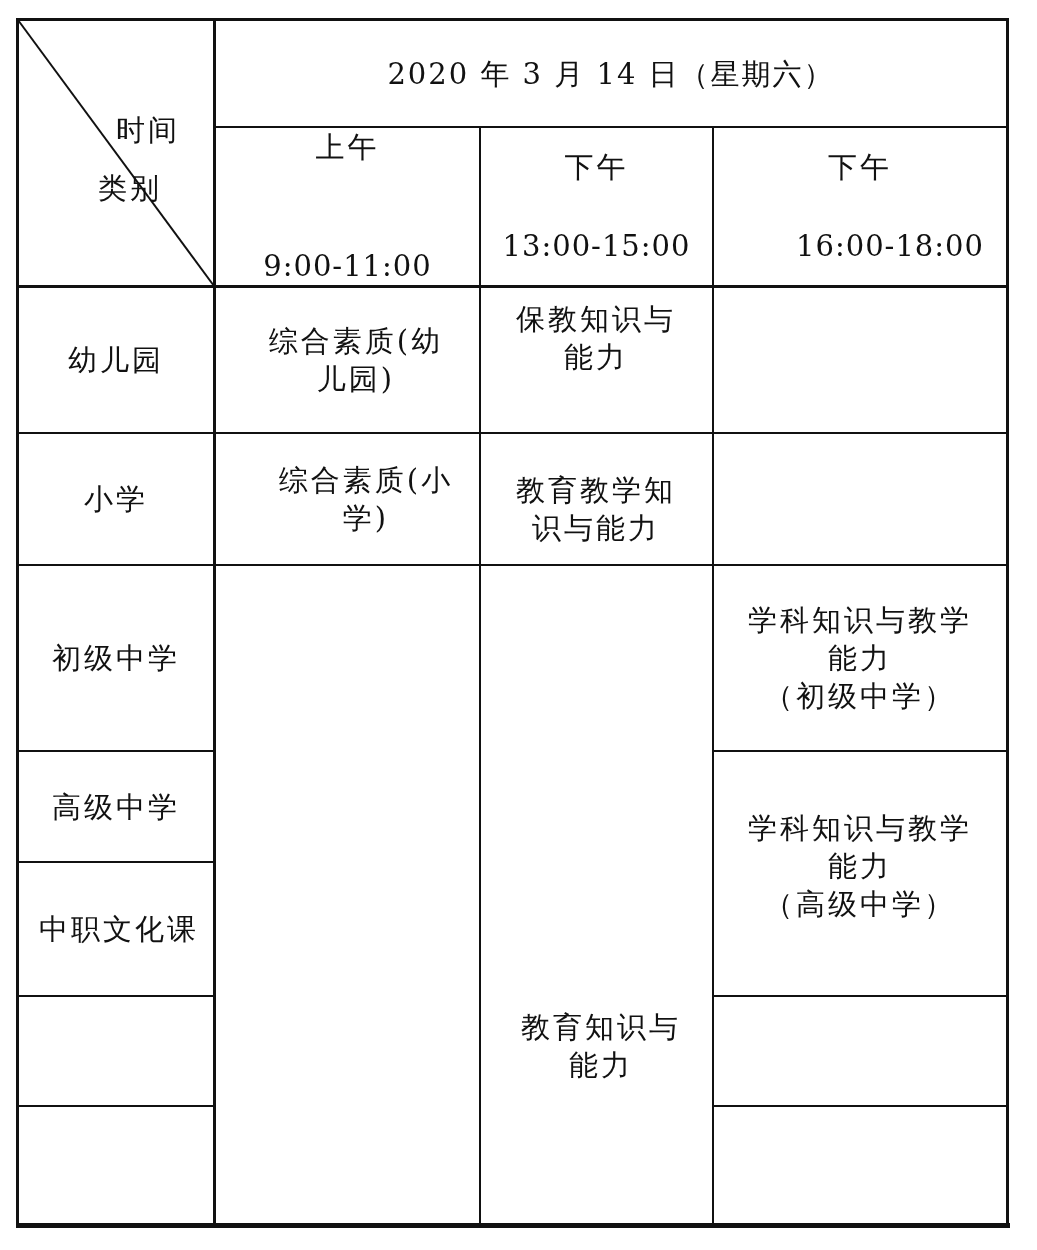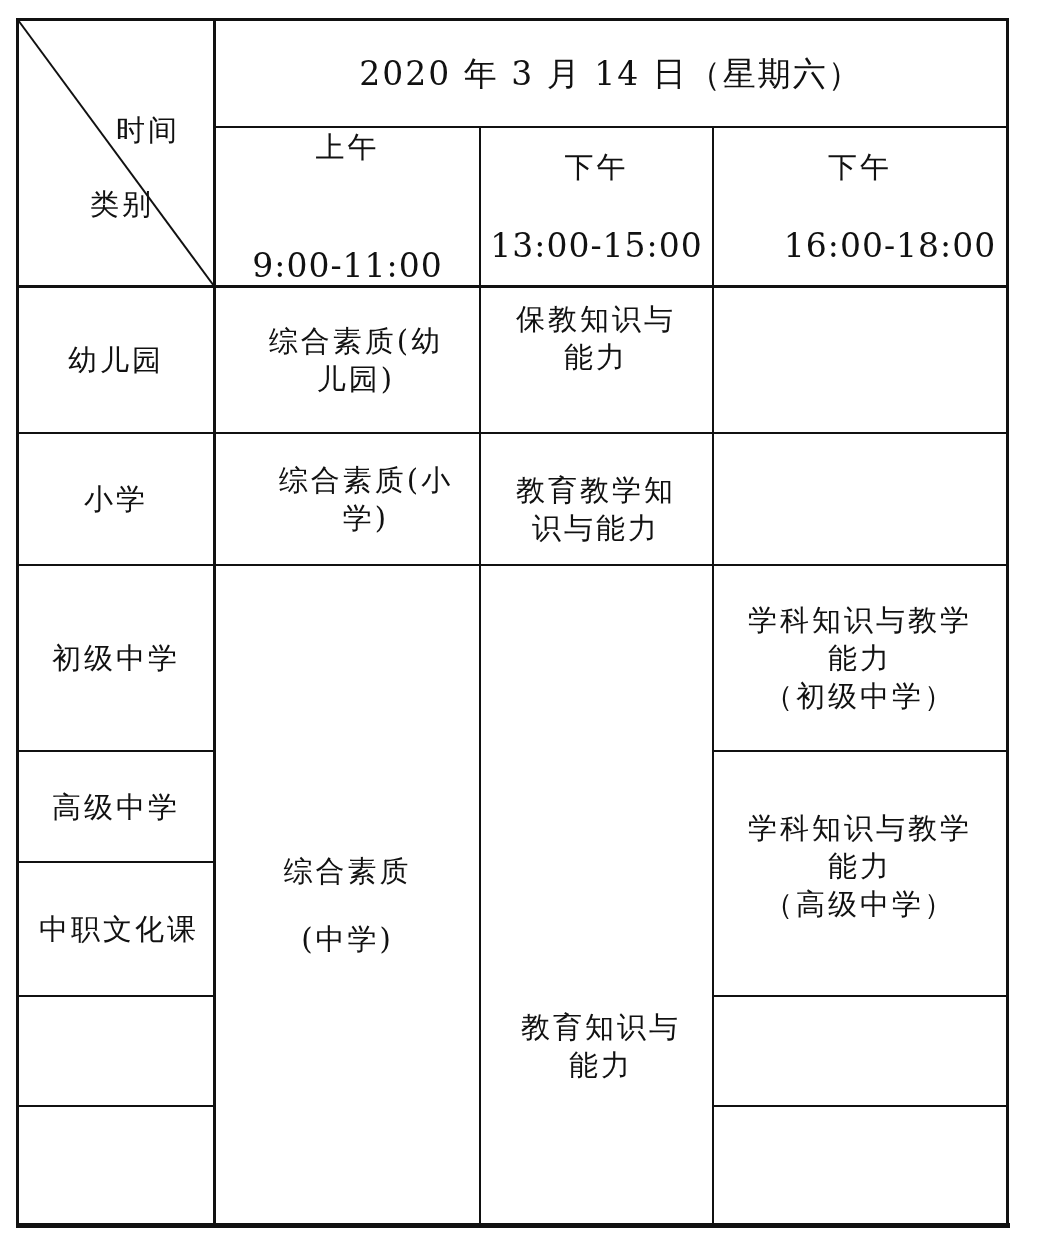--- a/index.html
+++ b/index.html
@@ -3,21 +3,21 @@
 <meta charset="utf-8">
 <style>
   html, body { margin:0; padding:0; background:#ffffff; }
   body { width:1037px; height:1250px; position:relative; overflow:hidden;
          font-family:"DejaVu Serif","Liberation Serif",serif; color:#111; }
   .tbl { position:absolute; left:16px; top:18px; width:992px; height:1210px; }
   .line { position:absolute; background:#111; }
   .cell { position:absolute; display:flex; align-items:center; justify-content:center;
           text-align:center; font-size:29px; line-height:38px; letter-spacing:3px; }
   .cell span { display:block; }
-  .num { font-family:"DejaVu Serif","Liberation Serif",serif; letter-spacing:1px; font-size:33px; }
+  .num { font-family:"DejaVu Serif","Liberation Serif",serif; letter-spacing:1px; font-size:29px; }
 </style>
 </head>
 <body>
 
 <div class="tbl">
 
   <div class="line" style="left:0;top:0;width:992px;height:3px"></div>
   <div class="line" style="left:0;top:1205px;width:994px;height:5px"></div>
   <div class="line" style="left:0;top:0;width:3px;height:1210px"></div>
   <div class="line" style="left:990px;top:0;width:3px;height:1210px"></div>
@@ -37,21 +37,21 @@
   <div class="line" style="left:697px;top:977px;width:294px;height:2px"></div>
   <div class="line" style="left:0;top:1087px;width:198px;height:2px"></div>
   <div class="line" style="left:697px;top:1087px;width:294px;height:2px"></div>
 
   <svg style="position:absolute;left:0;top:0" width="200" height="270">
     <line x1="2" y1="2" x2="198" y2="268" stroke="#111" stroke-width="2"></line>
   </svg>
   <div class="cell" style="left:100px;top:92px;width:80px;height:40px;justify-content:flex-start">
       <span>时间</span>
     </div>
-  <div class="cell" style="left:66px;top:166px;width:80px;height:40px;justify-content:center">
+  <div class="cell" style="left:66px;top:150px;width:80px;height:40px;justify-content:flex-end">
       <span>类别</span>
     </div>
 
   <div class="cell num" style="left:200px;top:3px;width:790px;height:105px;letter-spacing:2px">
       <span>2020 年 3 月 14 日（星期六）</span>
     </div>
 
   <div class="cell" style="left:200px;top:110px;width:263px;height:157px;flex-direction:column;justify-content:space-between">
     <span>上午</span>
     <span class="num">9:00-11:00</span>
@@ -88,24 +88,20 @@
       <span>保教知识与能力</span>
     </div>
 
   <div class="cell" style="left:250px;top:416px;width:200px;height:130px">
       <span>综合素质(小学)</span>
     </div>
   <div class="cell" style="left:490px;top:416px;width:180px;height:149px">
       <span>教育教学知识与能力</span>
     </div>
 
-  <div class="cell" style="left:200px;top:548px;width:263px;height:657px;flex-direction:column;justify-content:flex-start;padding-top:286px;box-sizing:border-box">
-    <span>综合素质</span>
-    <span style="margin-top:30px">(中学)</span>
-  </div>
   <div class="cell" style="left:495px;top:548px;width:180px;height:657px;flex-direction:column;justify-content:center;padding-top:302px;box-sizing:border-box">
     <span>教育知识与能力</span>
   </div>
 
   <div class="cell" style="left:698px;top:548px;width:292px;height:184px;flex-direction:column">
     <span>学科知识与教学</span>
     <span>能力</span>
     <span>（初级中学）</span>
   </div>
   <div class="cell" style="left:698px;top:734px;width:292px;height:243px;flex-direction:column;padding-bottom:16px;box-sizing:border-box">

